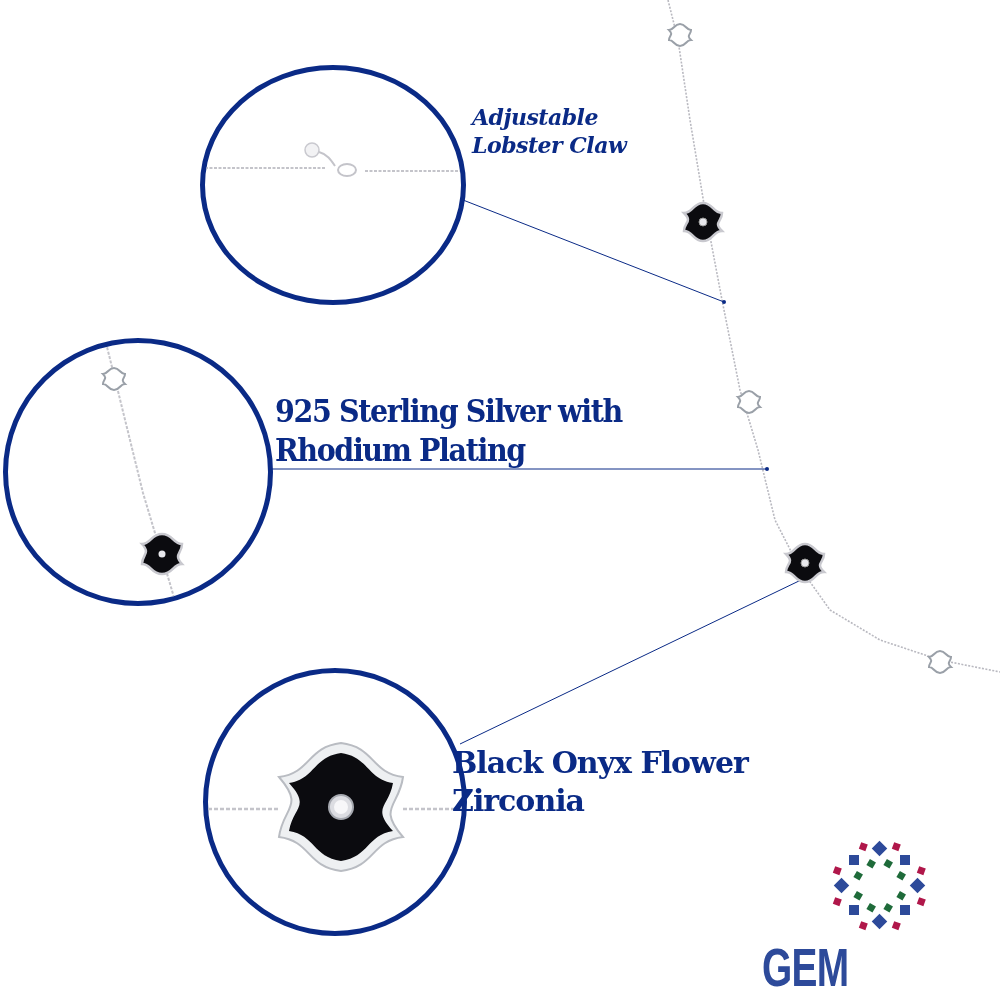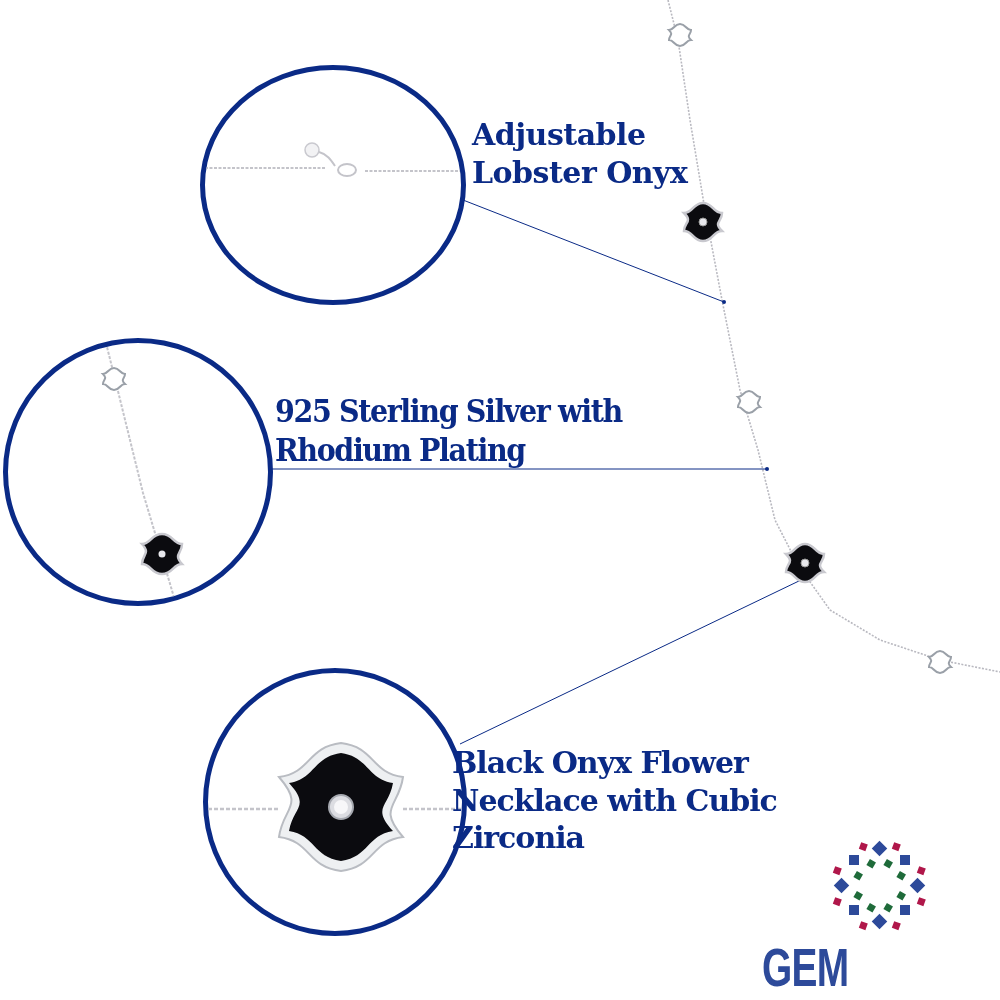--- a/index.html
+++ b/index.html
@@ -75,33 +75,32 @@
     <line x1="195" y1="136" x2="264" y2="136" stroke="#c4c4ca" stroke-width="2.5" stroke-dasharray="4 2"></line>
     <g transform="translate(133,134)">
       <path d="M0,-64 C34,-60 30,-34 62,-30 C58,0 36,0 62,30 C30,34 34,60 0,64 C-34,60 -30,34 -62,30 C-58,0 -36,0 -62,-30 C-30,-34 -34,-60 0,-64Z" fill="#eef0f2" stroke="#b9bcc2" stroke-width="2"></path>
       <path d="M0,-54 C28,-50 26,-28 52,-24 C48,0 30,0 52,24 C26,28 28,50 0,54 C-28,50 -26,28 -52,24 C-48,0 -30,0 -52,-24 C-26,-28 -28,-50 0,-54Z" fill="#0b0b0f"></path>
       <circle r="12" fill="#dcdde2" stroke="#a6a9b0" stroke-width="2"></circle>
       <circle r="7" fill="#f7f7f9"></circle>
     </g>
   </svg>
 </div>
 
-<div class="label" style="left:472px;top:116px;font-size:30px;">
+<div class="label" style="left:472px;top:104px;font-size:22px;font-style:italic;">
   <div>Adjustable</div>
-  <div>Lobster Onyx</div>
+  <div>Lobster Claw</div>
 </div>
 
 <div class="label" style="left:275px;top:392px;font-size:31px;letter-spacing:-1.5px;transform:scaleX(0.92);transform-origin:left;">
   <div>925 Sterling Silver with</div>
   <div>Rhodium Plating</div>
 </div>
 
 <div class="label" style="left:452px;top:744px;font-size:30px;letter-spacing:-1px;">
   <div>Black Onyx Flower</div>
-  <div>Necklace with Cubic</div>
   <div>Zirconia</div>
 </div>
 
 <svg style="position:absolute;left:830px;top:840px;" width="100" height="100">
 
   <g fill="#b0174a">
     <rect x="30" y="3" width="7" height="7" transform="rotate(20 33 6)"></rect>
     <rect x="63" y="3" width="7" height="7" transform="rotate(20 66 6)"></rect>
     <rect x="4" y="27" width="7" height="7" transform="rotate(20 7 30)"></rect>
     <rect x="88" y="27" width="7" height="7" transform="rotate(20 91 30)"></rect>

